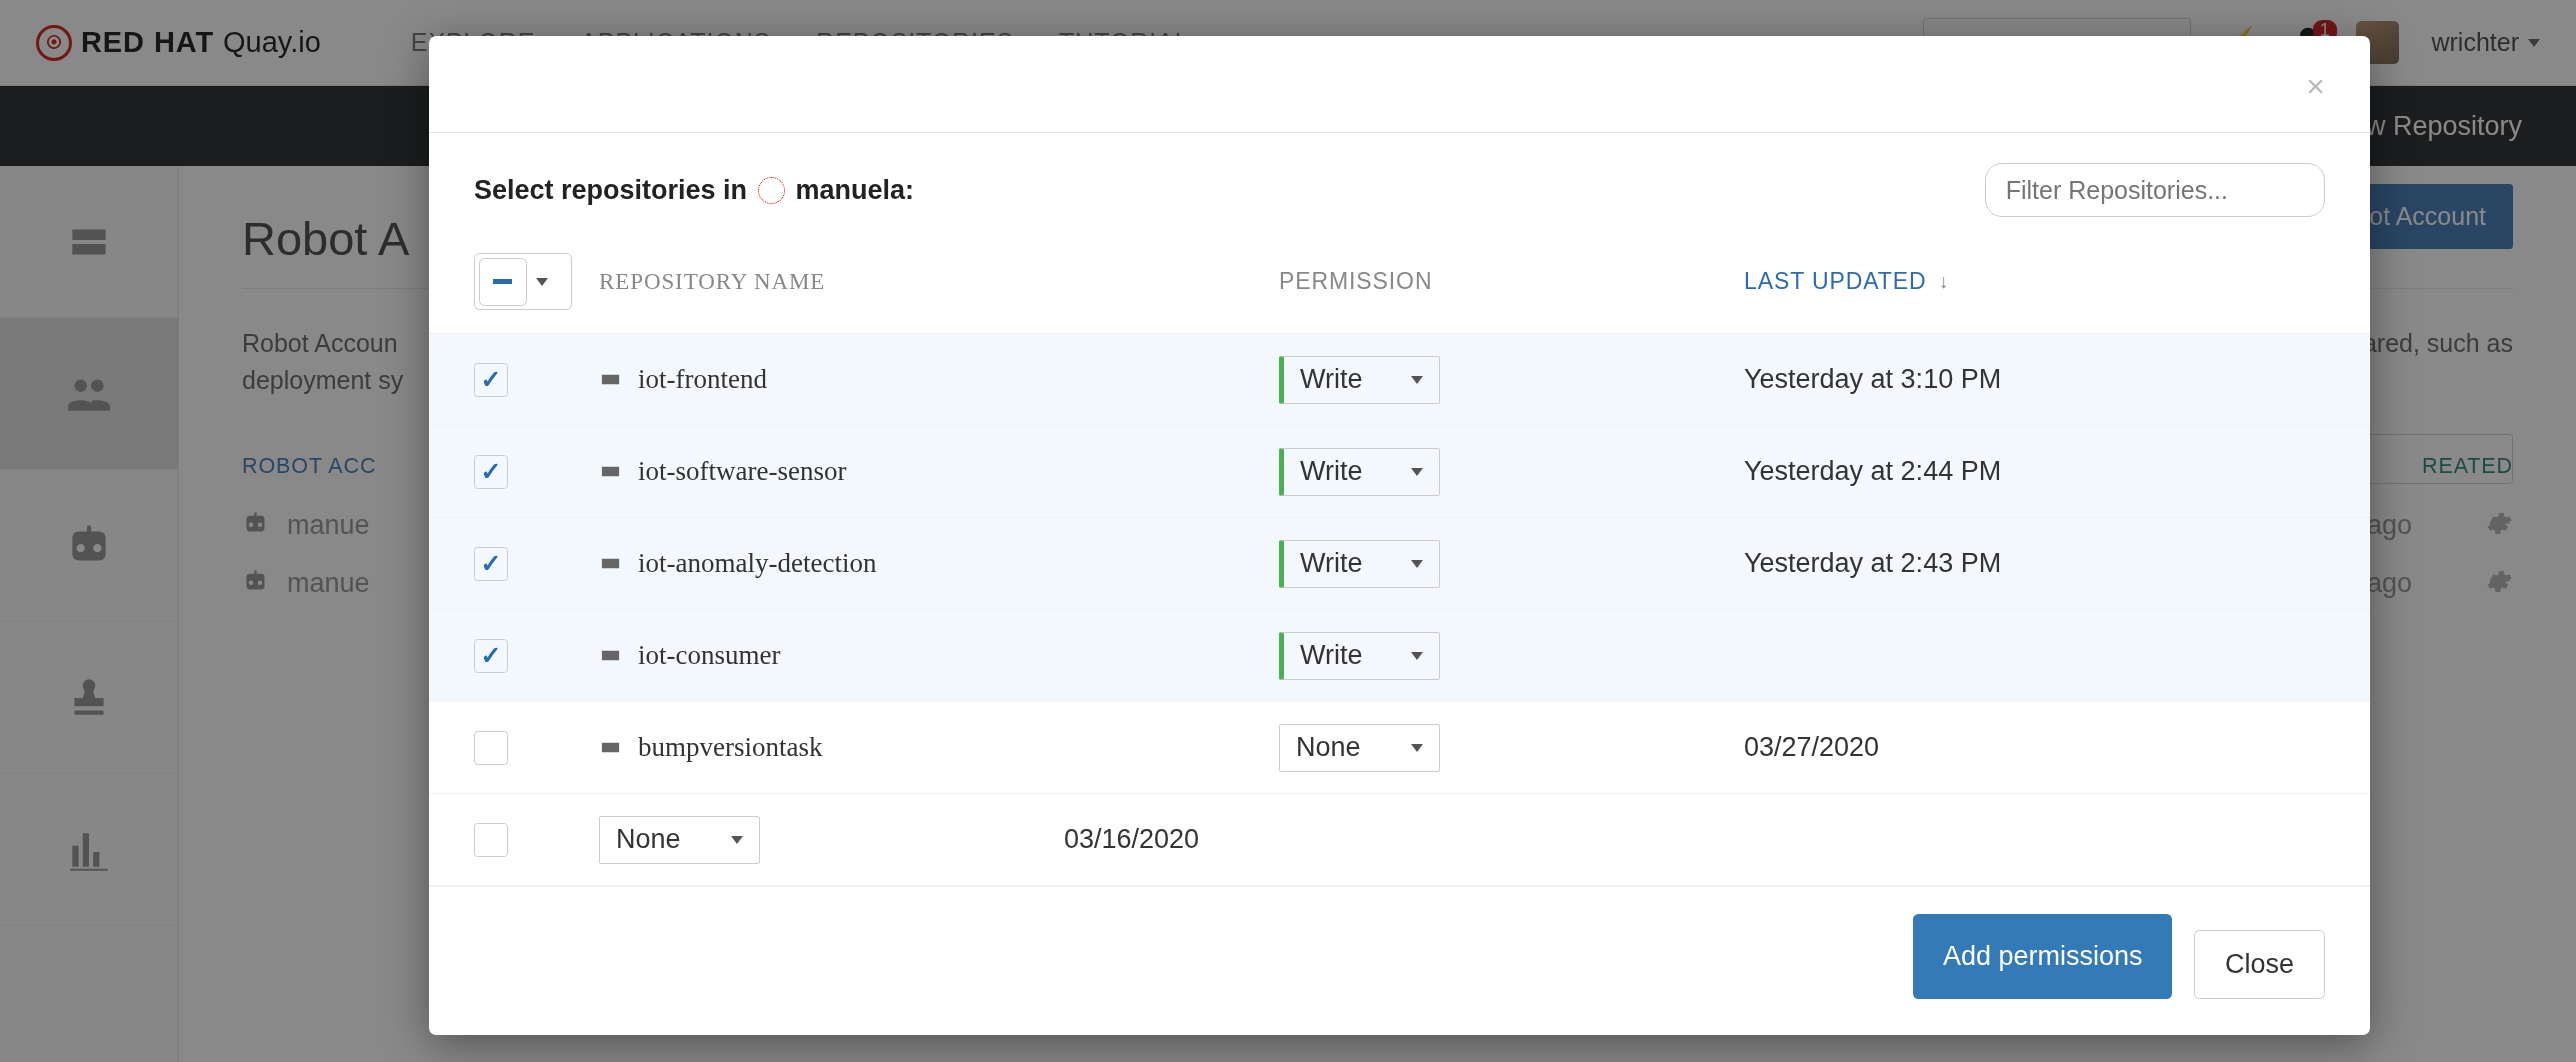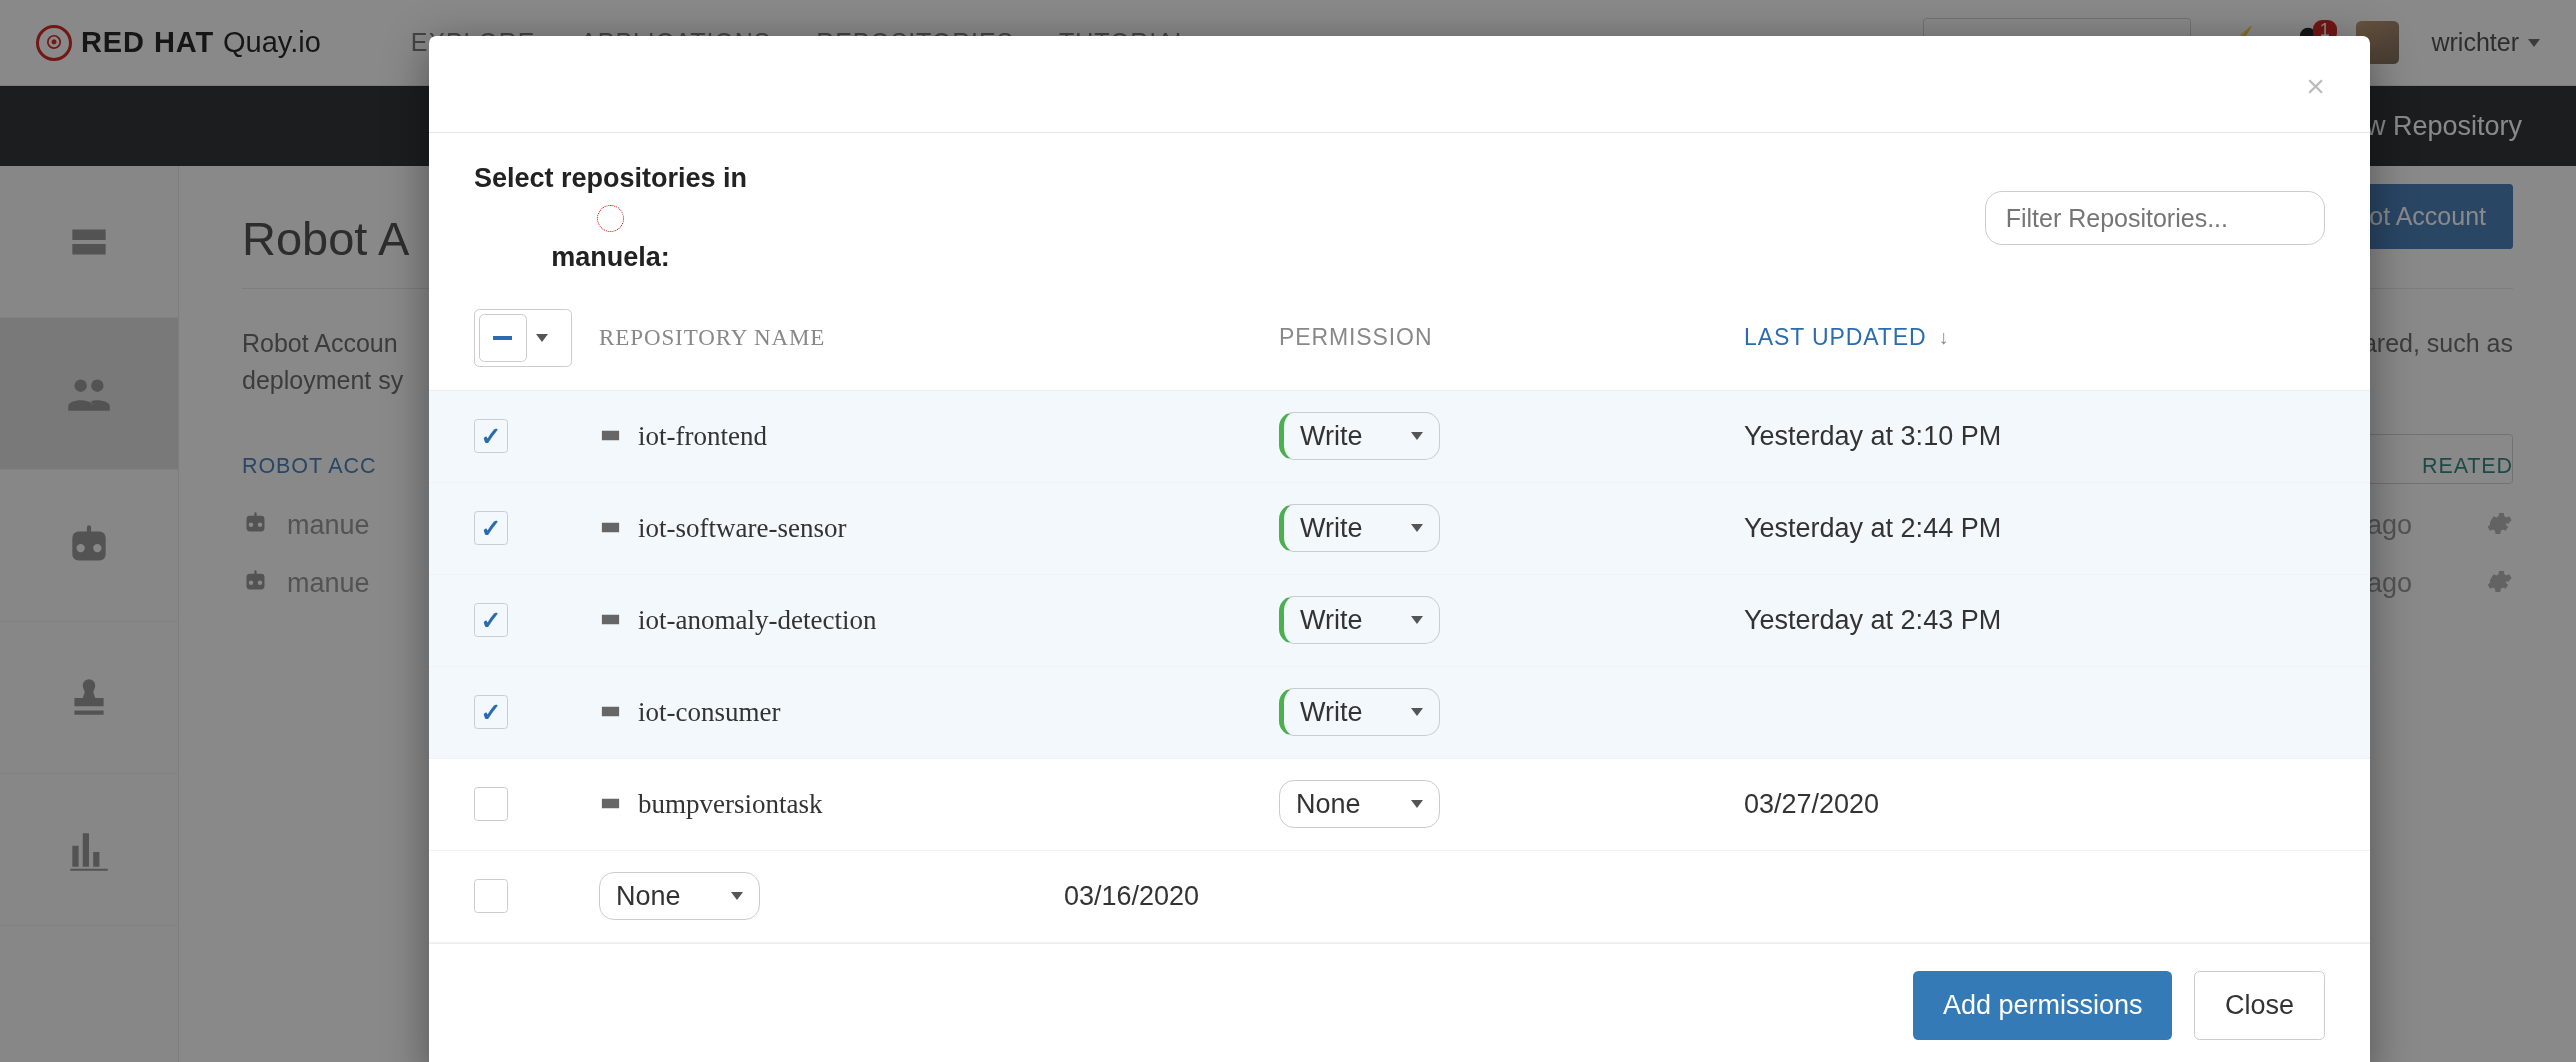--- a/index.html
+++ b/index.html
@@ -45,46 +45,46 @@
   .dim { position:absolute; inset:0; background:rgba(40,40,40,0.55); }
 
   
   .modal { position:absolute; left:429px; top:36px; width:1941px; background:#fff; border-radius:7.2px; box-shadow:0 9px 45px rgba(0,0,0,0.4); overflow:hidden; }
   .modal-head { padding:32px 45px 27px; border-bottom:0.9px solid #e5e5e5; display:flex; align-items:center; }
   .modal-title { font-size:34px; font-weight:400; color:#333; display:flex; align-items:center; gap:14.3px; }
   .robot-icon-inline { font-size:29px; color:#555; position:relative; top:1.8px; }
   .modal-close { margin-left:auto; color:#bbb; font-size:32px; cursor:pointer; }
 
   .modal-sub { padding:30px 45px 9px; display:flex; align-items:center; }
-  .sub-label { font-size:27px; font-weight:600; color:#222; display:flex; align-items:center; gap:10.7px;flex-direction:column; }
+  .sub-label { font-size:27px; font-weight:600; color:#222; display:flex; align-items:center; gap:10.7px; }
   .org-icon { width:27px; height:27px; border:1.8px dotted #cc0000; border-radius:50%; display:inline-block; }
   .filter-box { margin-left:auto; width:340px; height:54px; border:0.9px solid #ccc; border-radius:17px; padding:0 19.7px; font-size:25px; color:#888; }
 
   .grid-head { display:flex; align-items:center; padding:27px 45px 23px; border-bottom:0.9px solid #eee; font-size:23px; color:#888; letter-spacing:0.9px; }
   .col-check { width:125px; }
   .col-name  { width:680px;font-family:Liberation Serif, serif; }
   .col-perm  { width:465px; }
   .col-updated { flex:1; color:#2b6cb0; display:flex; align-items:center; gap:12.5px; }
   .tristate { width:48px; height:48px; border:0.9px solid #ccc; border-radius:5.4px; display:flex; align-items:center; justify-content:center; position:relative; }
   .tristate .dash { width:19.7px; height:4.5px; background:#2b6cb0; }
   .tristate-wrap { display:flex; align-items:center; border:0.9px solid #ccc; border-radius:5.4px; padding:3.6px 9px 3.6px 3.6px; gap:9px; width:98px; }
   .sort-arrow { font-size:19.7px; color:#888; }
 
   .repo-row { display:flex; align-items:center; padding:21.5px 45px; border-bottom:0.9px solid #f2f2f2; font-size:27px; color:#333; }
   .repo-row.sel { background:#f3f8fd; }
   .chk { width:34px; height:34px; border:0.9px solid #ccc; border-radius:3.6px; display:flex; align-items:center; justify-content:center; }
   .chk.on { color:#2b6cb0; }
   .chk.on::after { content:"✓"; font-size:25px; font-weight:bold; }
   .repo-icon { color:#666; font-size:23px; margin-right:16px; }
-  .perm-dd { width:161px; height:48px; border:0.9px solid #ccc; border-radius:15px; display:flex; align-items:center; padding:0 16px; justify-content:space-between; position:relative; }
+  .perm-dd { width:161px; height:48px; border:0.9px solid #ccc; border-radius:2px; display:flex; align-items:center; padding:0 16px; justify-content:space-between; position:relative; }
   .perm-dd.green { border-left:5.4px solid #4caf50; }
 
   .modal-foot { padding:27px 45px 36px; display:flex; justify-content:flex-end; gap:21.5px; border-top:0.9px solid #eee; }
   .btn-primary { background:#337ab7; color:#fff; border:none; border-radius:5.4px; padding:18px 30px; font-size:27px; }
-  .btn-default { background:#fff; color:#333; border:0.9px solid #ccc; border-radius:5.4px; padding:18px 30px; font-size:27px; }
+  .btn-default { background:#fff; color:#333; border:0.9px solid #ccc; border-radius:5.4px; padding:18px 30px; font-size:27px;margin-top:16px; }
 
   svg.ico { width:1em; height:1em; vertical-align:-0.12em; fill:currentColor; }
 </style>
 </head>
 <body>
 
 <div class="bg-layer">
 
   <div class="bg-header">
     <div class="logo-row">

